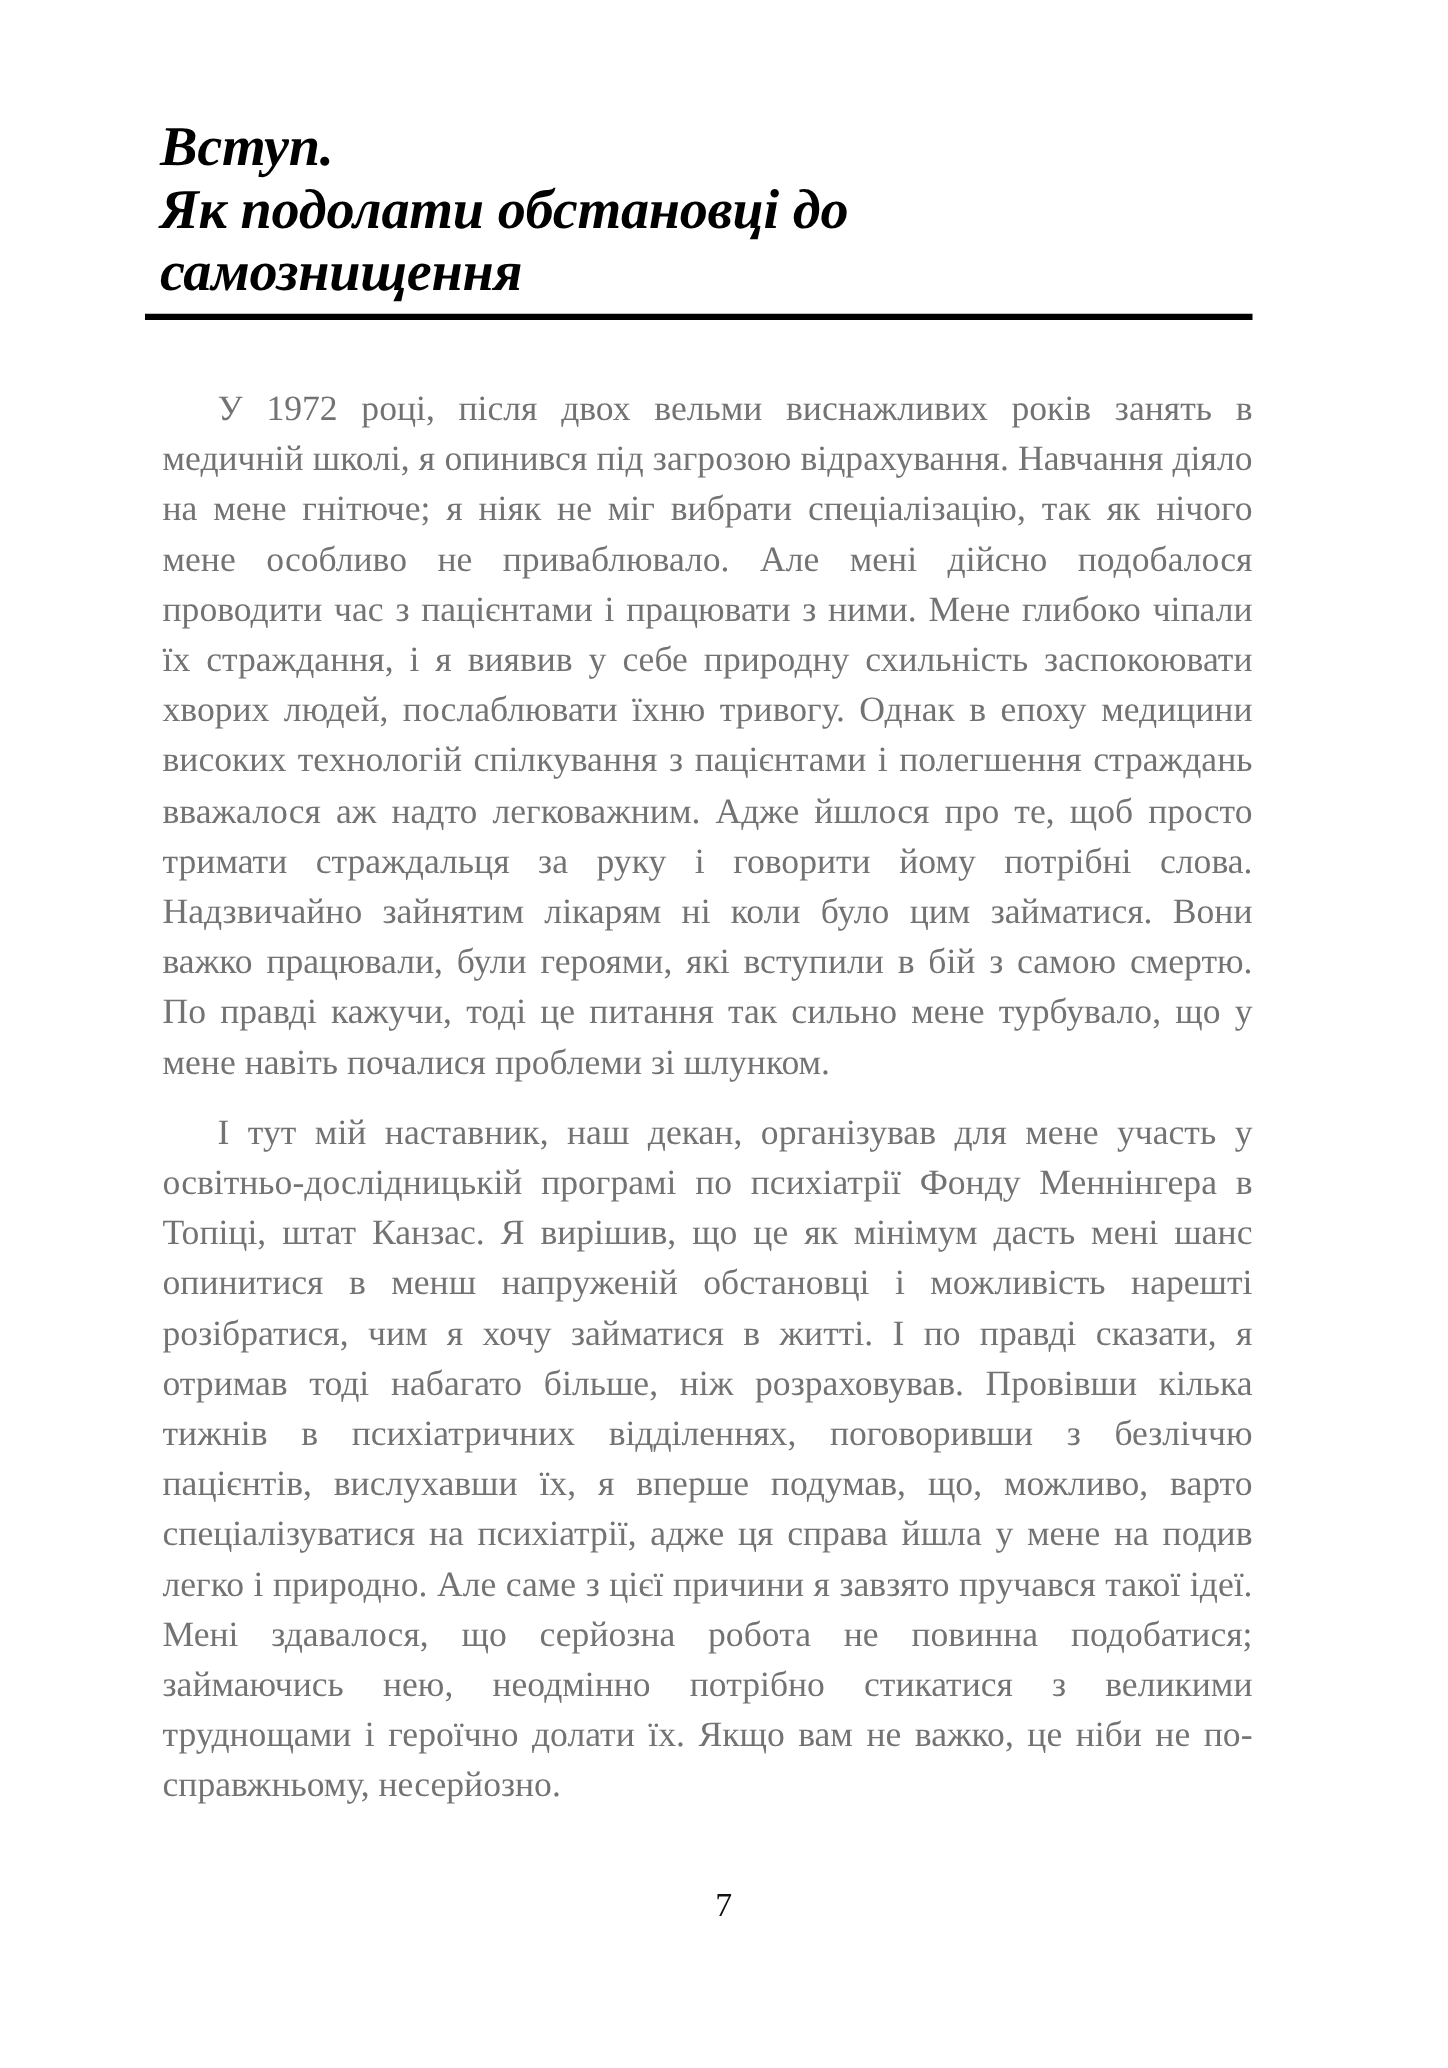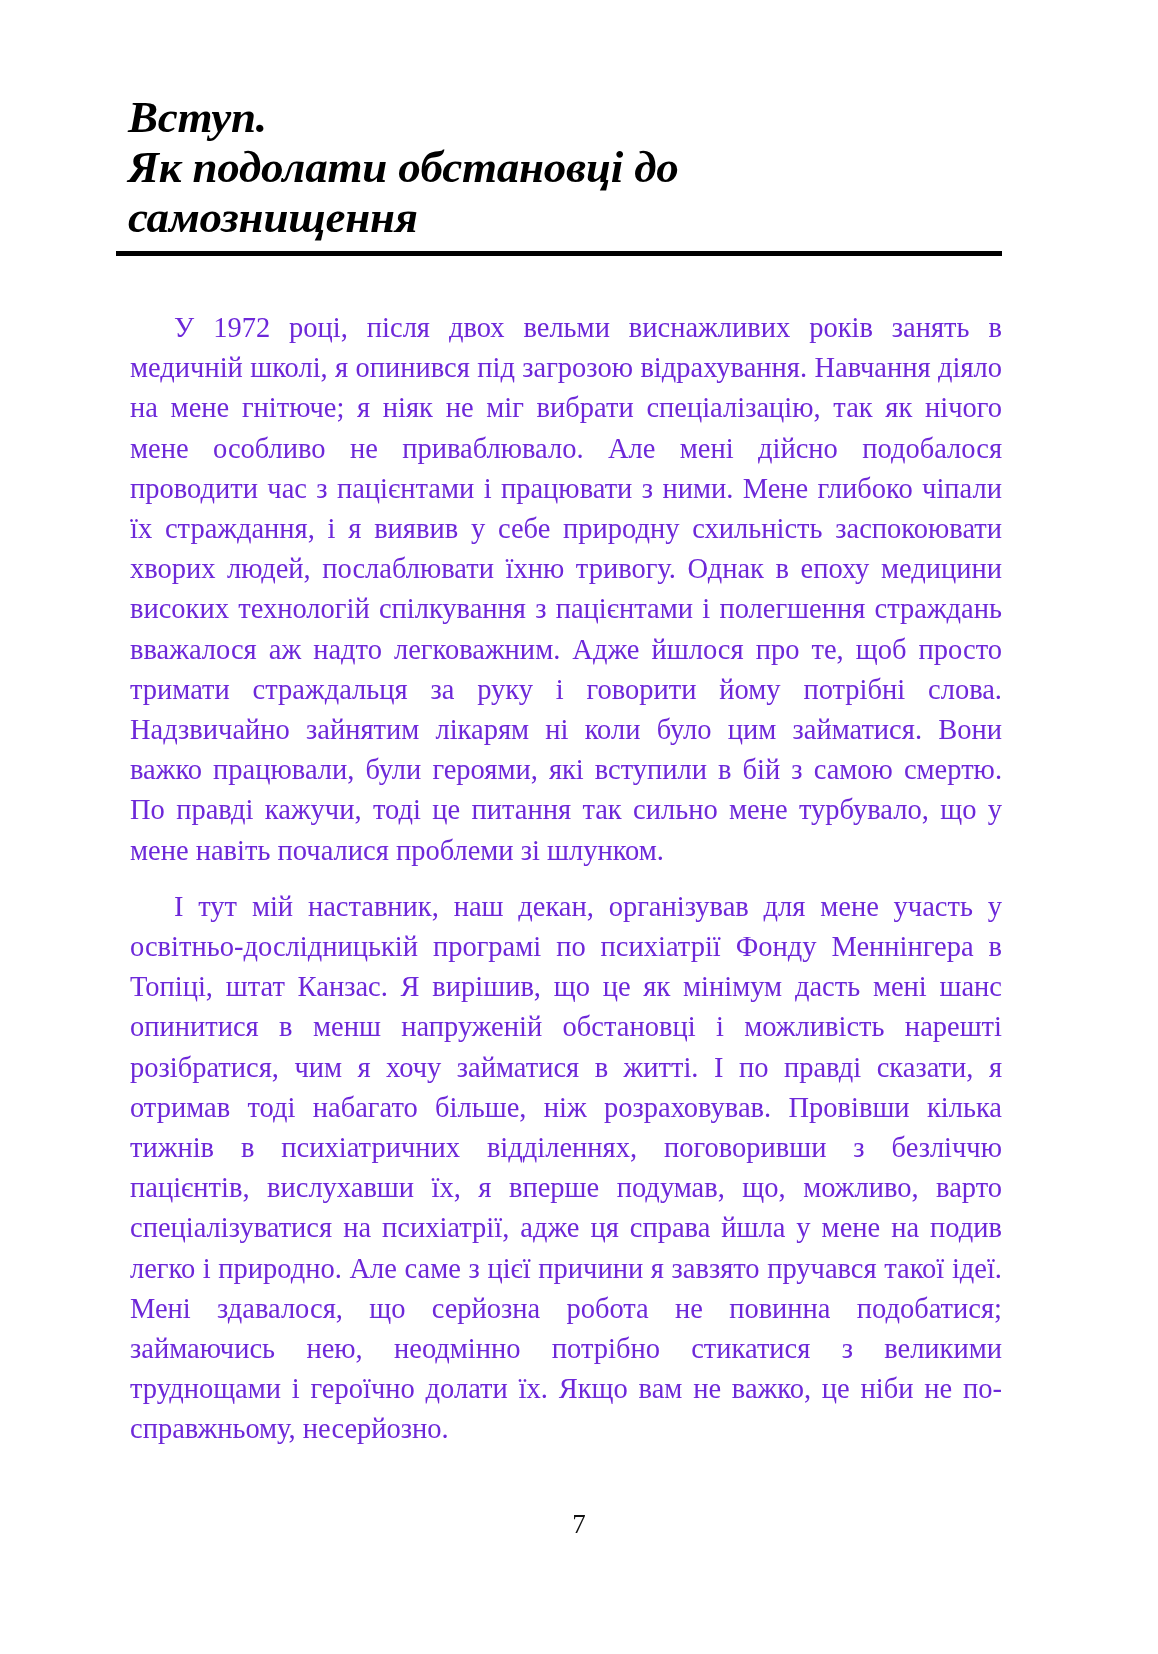--- a/index.html
+++ b/index.html
@@ -54,21 +54,21 @@
     position: absolute;
     left: 130px;
     top: 308px;
     width: 872px;
   }
 
   .body-paragraph {
     font-family: "Liberation Serif", "DejaVu Serif", serif;
     font-size: 28.5px;
     line-height: 40.2px;
-    color: #6d28d9;
+    color: #737373;
     text-align: justify;
     text-justify: inter-word;
     text-indent: 44px;
     margin: 0;
     hyphens: manual;
     -webkit-hyphens: manual;
   }
 
   .body-paragraph + .body-paragraph {
     margin-top: 16px;

